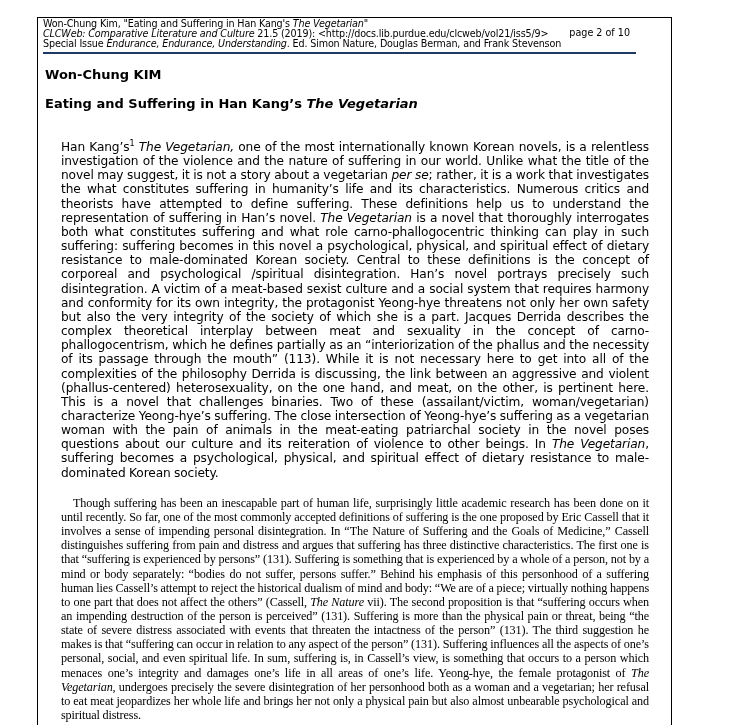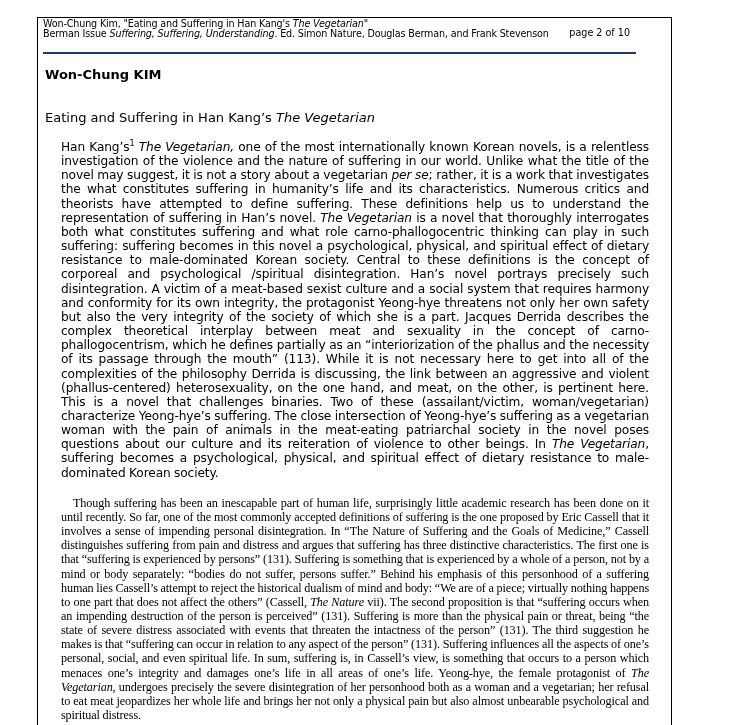--- a/index.html
+++ b/index.html
@@ -58,23 +58,23 @@
       top: 49px;
       font-size: 13px;
       font-weight: bold;
       line-height: 16px;
       white-space: nowrap;
       text-align: right;
     }
     .article-title {
       position: absolute;
       left: 7px;
-      top: 92px;
+      top: 78px;
       font-size: 13px;
-      font-weight: normal;
+      font-weight: bold;
       line-height: 16px;
       white-space: nowrap;
     }
     .body-text {
       position: absolute;
       left: 7px;
       top: 106px;
       width: 620px;
       font-size: 12.2px;
       line-height: 14.15px;
@@ -96,21 +96,22 @@
     }
     i { font-style: italic; }
   </style>
 </head>
 <body>
 
 <div class="page">
 
   <div class="running-head">
     <div class="line"><span>Won-Chung Kim, "Eating and Suffering in Han Kang's </span><i>The Vegetarian</i><span>"</span></div>
-    <div class="line"><span>Berman Issue </span><i>Suffering, Suffering, Understanding</i><span>. Ed. Simon Nature, Douglas Berman, and Frank Stevenson</span></div>
+    <div class="line"><i>CLCWeb: Comparative Literature and Culture</i><span> 21.5 (2019): &lt;http://docs.lib.purdue.edu/clcweb/vol21/iss5/9&gt;</span></div>
+    <div class="line"><span>Special Issue </span><i>Endurance, Endurance, Understanding</i><span>. Ed. Simon Nature, Douglas Berman, and Frank Stevenson</span></div>
   </div>
 
   <div class="page-number">page 2 of 10</div>
 
   <div class="head-rule" style="border-top-color: rgb(31, 56, 100);"></div>
 
   <div class="author">Won-Chung KIM</div>
 
   <div class="article-title"><span>Eating and Suffering in Han Kang’s </span><i>The Vegetarian</i></div>
 

